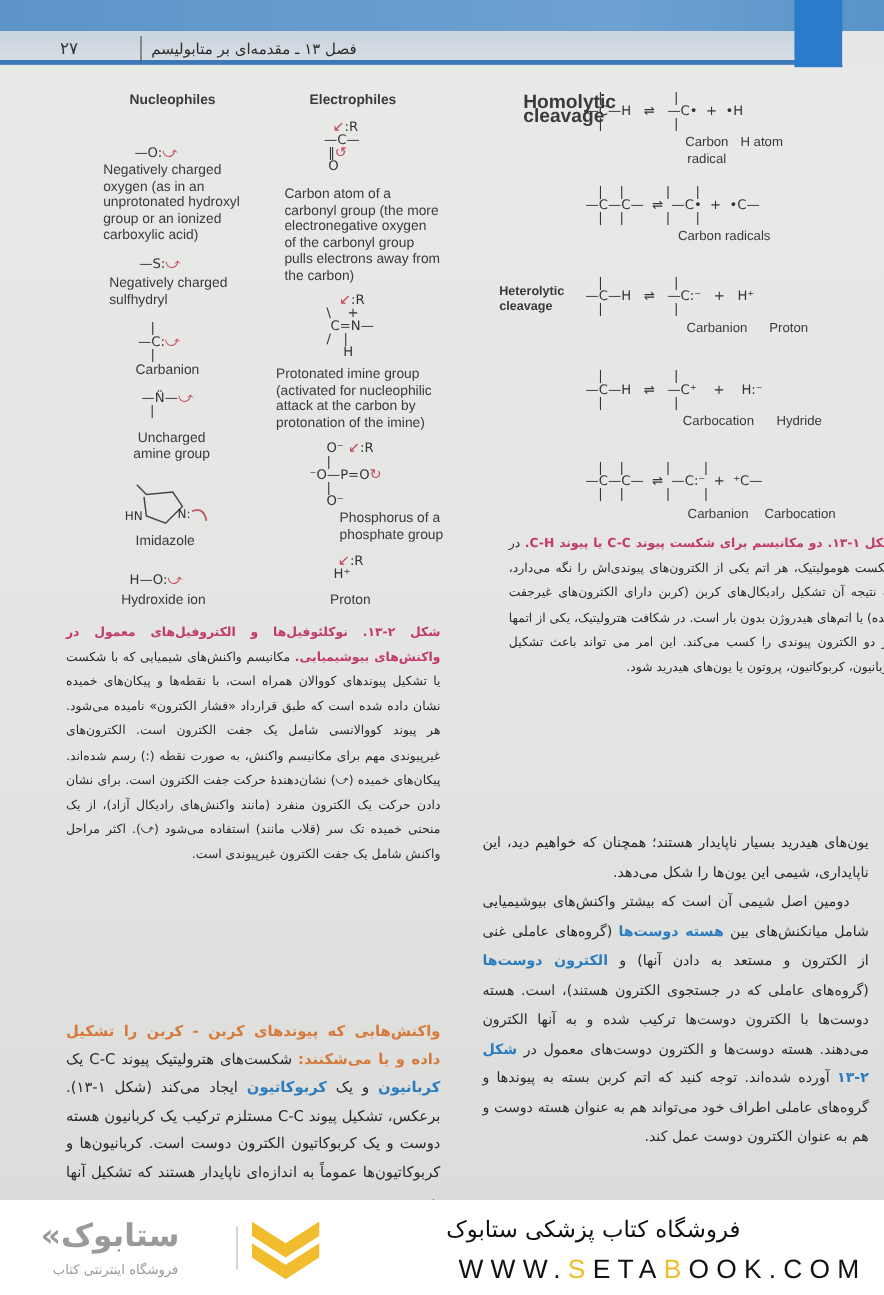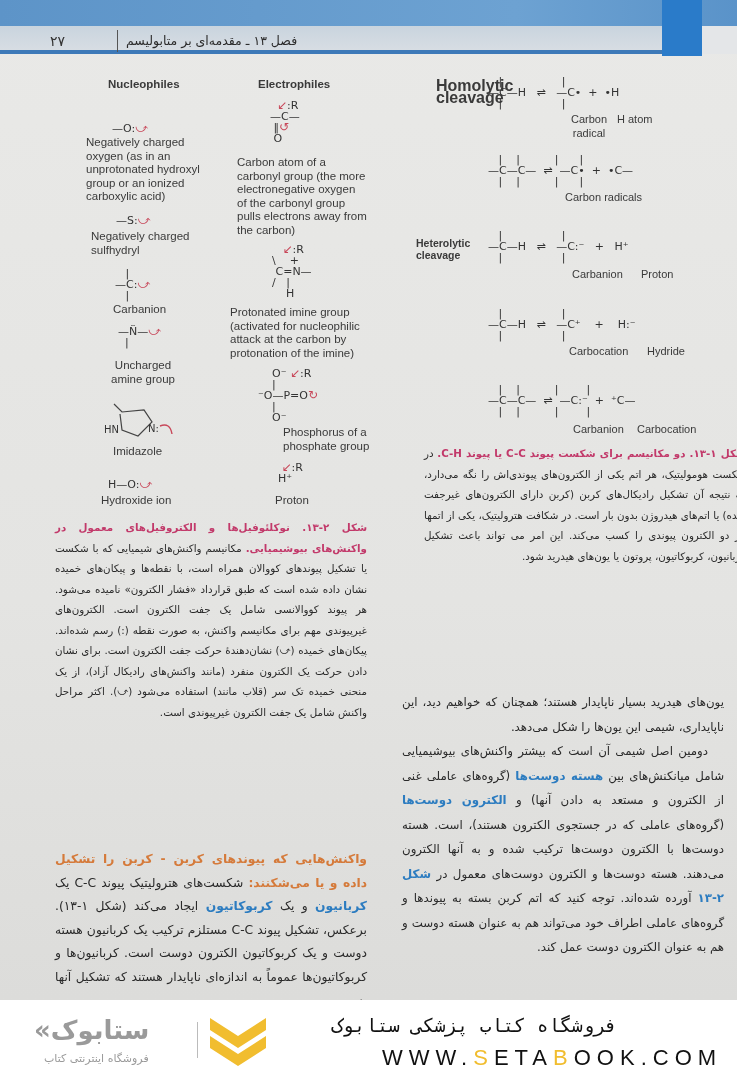--- a/index.html
+++ b/index.html
@@ -34,21 +34,21 @@
   .pink { color: #c2396a; font-weight: bold; }
   .orange { color: #d57a3a; font-weight: bold; }
   .blue { color: #2c7cc0; font-weight: bold; }
 
   
   .ad { position: absolute; left: 0; top: 1000px; width: 737px; height: 79px; background: #fff; }
   .ad-logo-text { position: absolute; left: 34px; top: 15px; font-size: 26px; font-weight: bold; color: #9a9a9a; letter-spacing: 1px; text-align: center; }
   .ad-logo-sub { position: absolute; left: 44px; top: 52px; font-size: 11px; color: #9a9a9a; direction: rtl; }
   .ad-sep { position: absolute; left: 197px; top: 22px; width: 1px; height: 36px; background: #bbb; }
   .ad-chev { position: absolute; left: 208px; top: 16px; }
-  .ad-name { position: absolute; right: 120px; top: 14px; font-size: 19px; color: #111; direction: rtl; font-family: Liberation Mono, monospace; }
+  .ad-name { position: absolute; right: 120px; top: 14px; font-size: 19px; color: #111; direction: rtl; }
   .ad-url { position: absolute; left: 382px; top: 45px; font-size: 22px; letter-spacing: 6px; color: #111; font-family: "Liberation Sans", sans-serif; }
   .ad-url .y { color: #f1bd2f; }
 </style>
 </head>
 <body>
 
 <div class="page">
 
   <div class="hdr-top"></div>
   <div class="hdr-band"></div>

